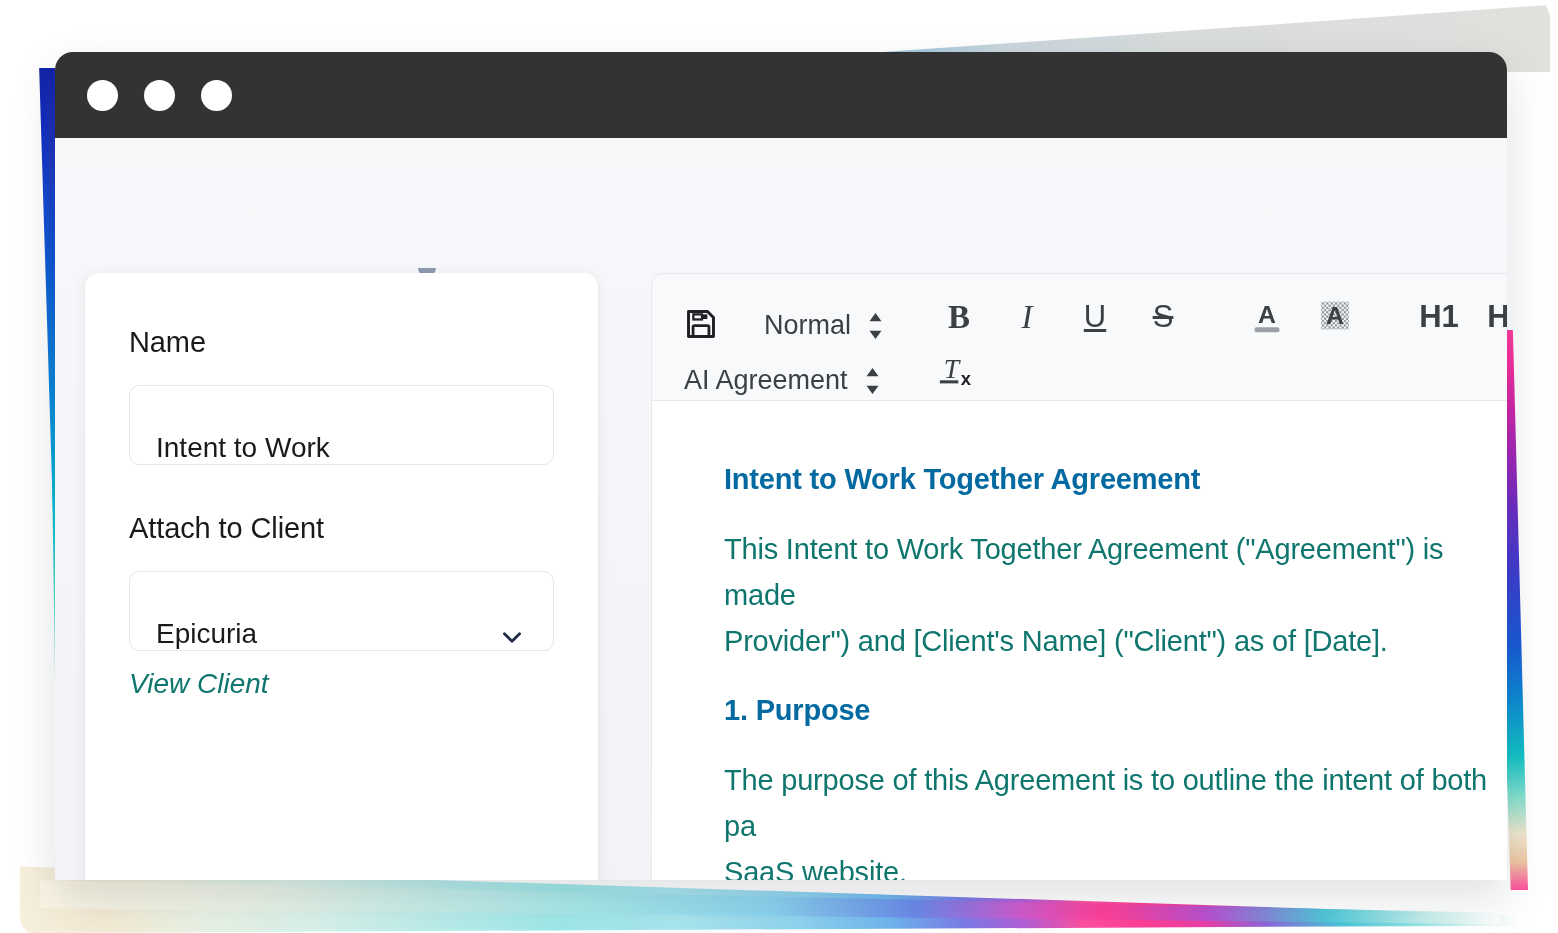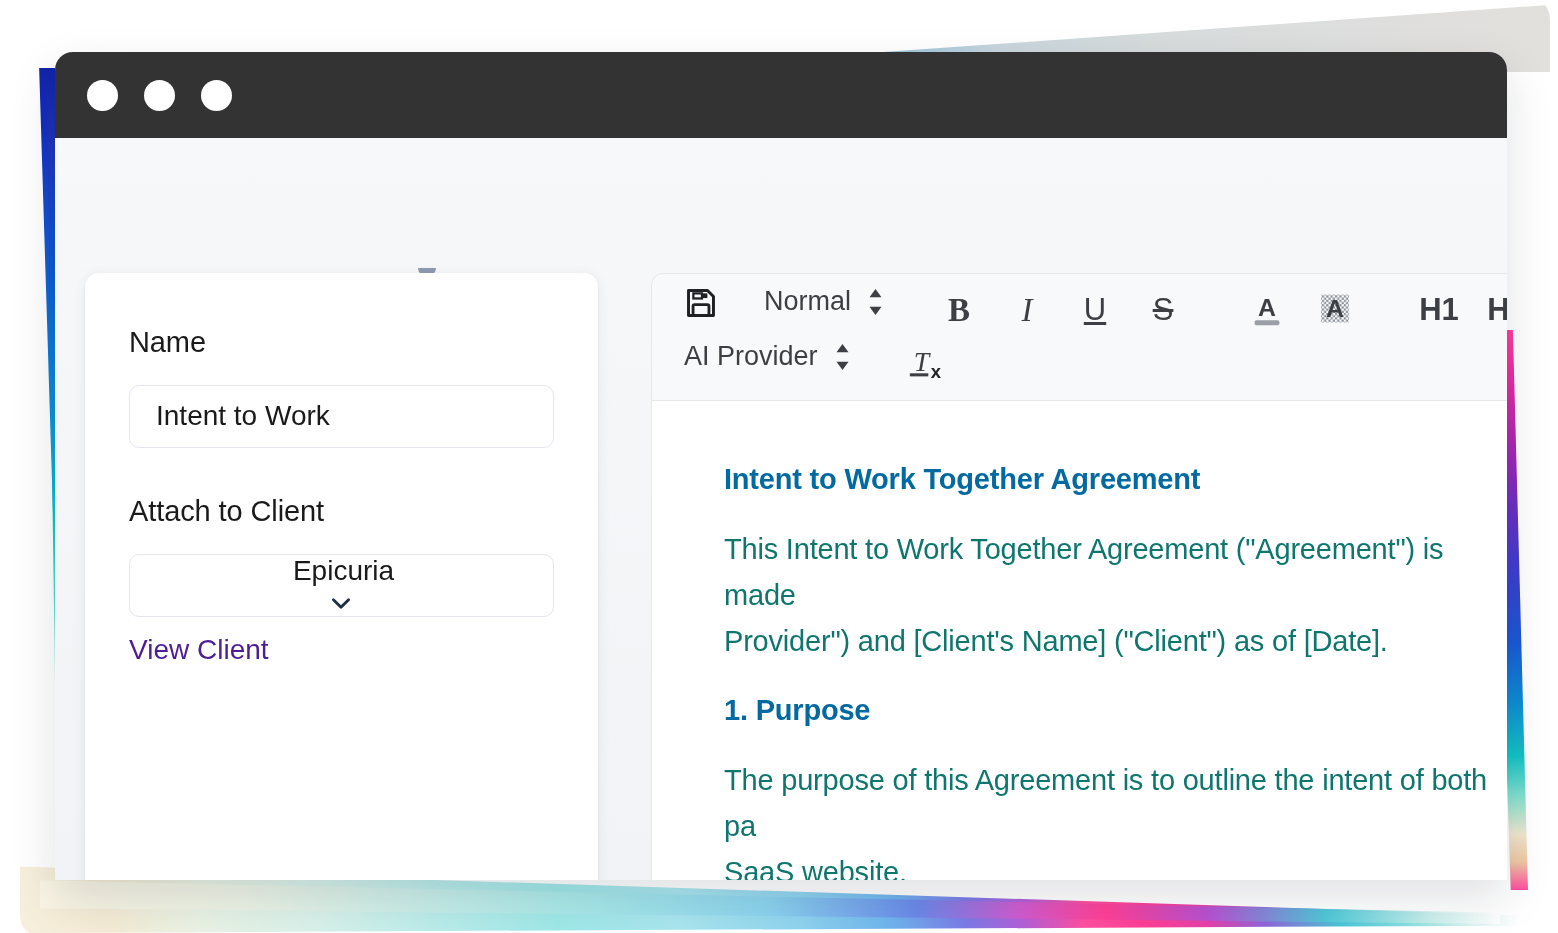--- a/index.html
+++ b/index.html
@@ -175,44 +175,45 @@
 
   .field-label {
     font-size: 29px;
     color: #1a1a1a;
     line-height: 1.2;
     letter-spacing: -.1px;
   }
 
   .control {
     margin-top: 25px;
-    height: 63px;
+    height: 80px;
     border: 1px solid #e3e6ef;
     border-radius: 10px;
     background: #ffffff;
     display: flex;
-    align-items: center;
+    align-items: flex-end;
     padding: 0 22px 0 26px;
     font-size: 28px;
     color: #1a1a1a;
   }
-  .control.select { justify-content: space-between; flex-direction: column; }
+  .control.select { justify-content: space-between; }
   .control .chev {
     width: 26px;
     height: 26px;
     flex: 0 0 auto;
     margin-right: 6px;
   }
 
   .link {
     display: inline-block;
     margin-top: 17px;
     font-size: 28px;
-    color: #4c1d95;
+    color: #0f766e;
     cursor: pointer;
+    font-style: italic;
   }
 
   .field-block { margin-bottom: 46px; }
   .field-block.tight { margin-bottom: 28px; }
 
   
   #editor-panel {
     position: absolute;
     left: 596px;
     top: 135px;
@@ -226,21 +227,21 @@
     border: 1px solid #e6e8ec;
     border-top-left-radius: 12px;
     border-top-right-radius: 12px;
     padding: 12px 0 10px 0;
     height: 128px;
     overflow: hidden;
   }
 
   .tb-row {
     display: flex;
-    align-items: flex-start;
+    align-items: flex-end;
     height: 55px;
     padding-left: 32px;
   }
 
   .tb-item {
     display: flex;
     align-items: center;
     color: #3c3f43;
     flex: 0 0 auto;
   }
@@ -420,21 +421,21 @@
             <span class="tb-btn glyph-h">
               <span>H2</span>
             </span>
             <span class="tb-gap-md"></span>
 
           </div>
 
           <div class="tb-row">
 
             <span class="tb-item">
-              <span class="tb-select-label">AI Provider</span>
+              <span class="tb-select-label">AI Agreement</span>
               <svg class="tb-stepper" viewBox="0 0 10 18">
                 <path d="M5 1.2 8.6 6.2H1.4z" fill="#3c3f43"></path>
                 <path d="M5 16.8 1.4 11.8h7.2z" fill="#3c3f43"></path>
               </svg>
             </span>
 
             <span class="tb-gap-lg"></span>
 
             <span class="tb-btn">
               <svg width="40" height="40" viewBox="0 0 26 26">

